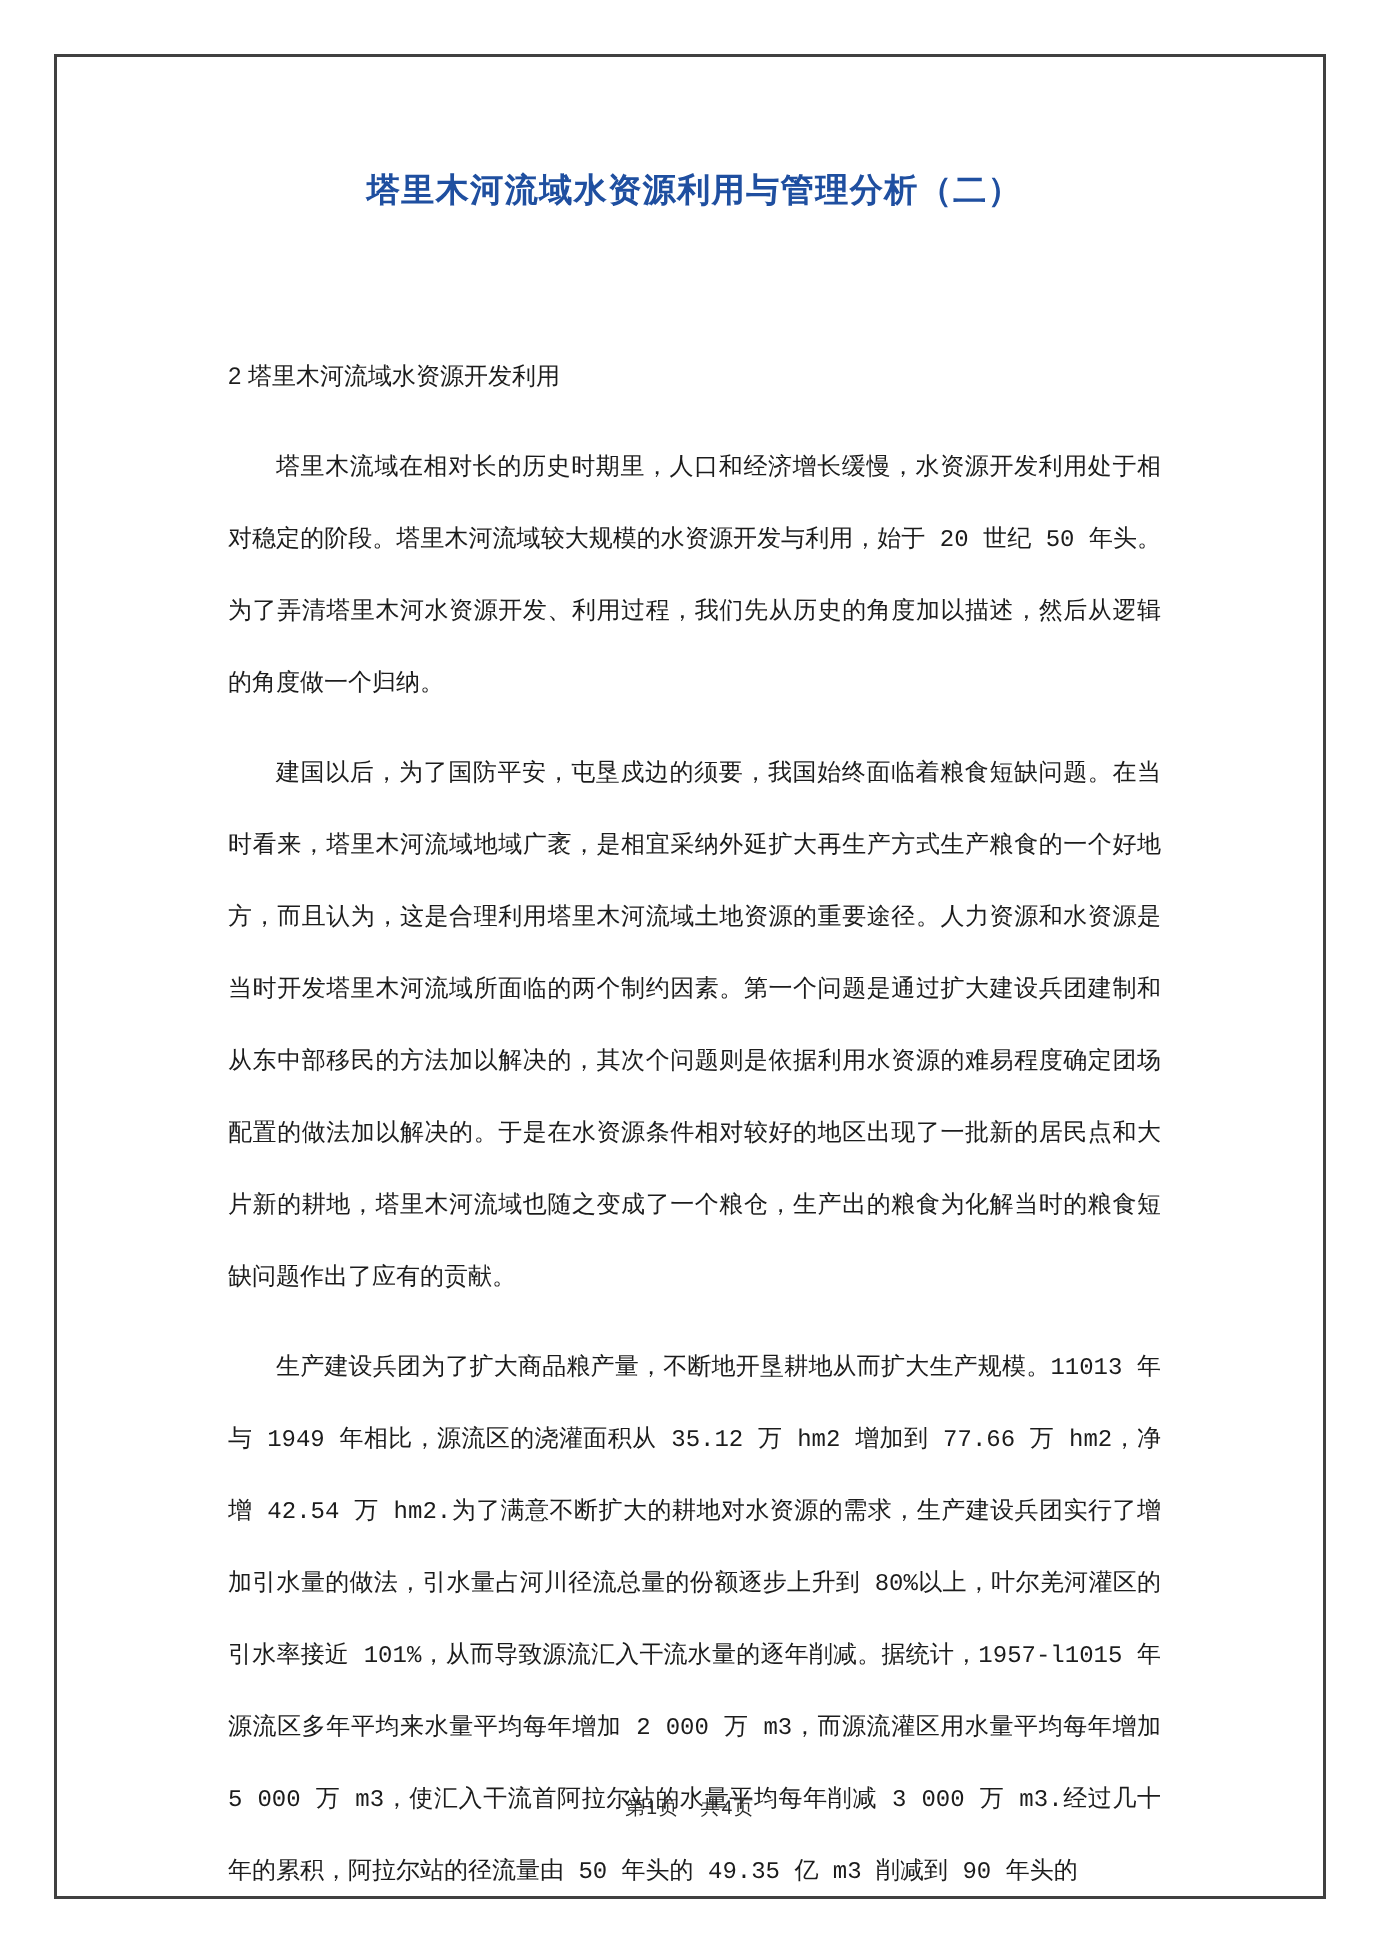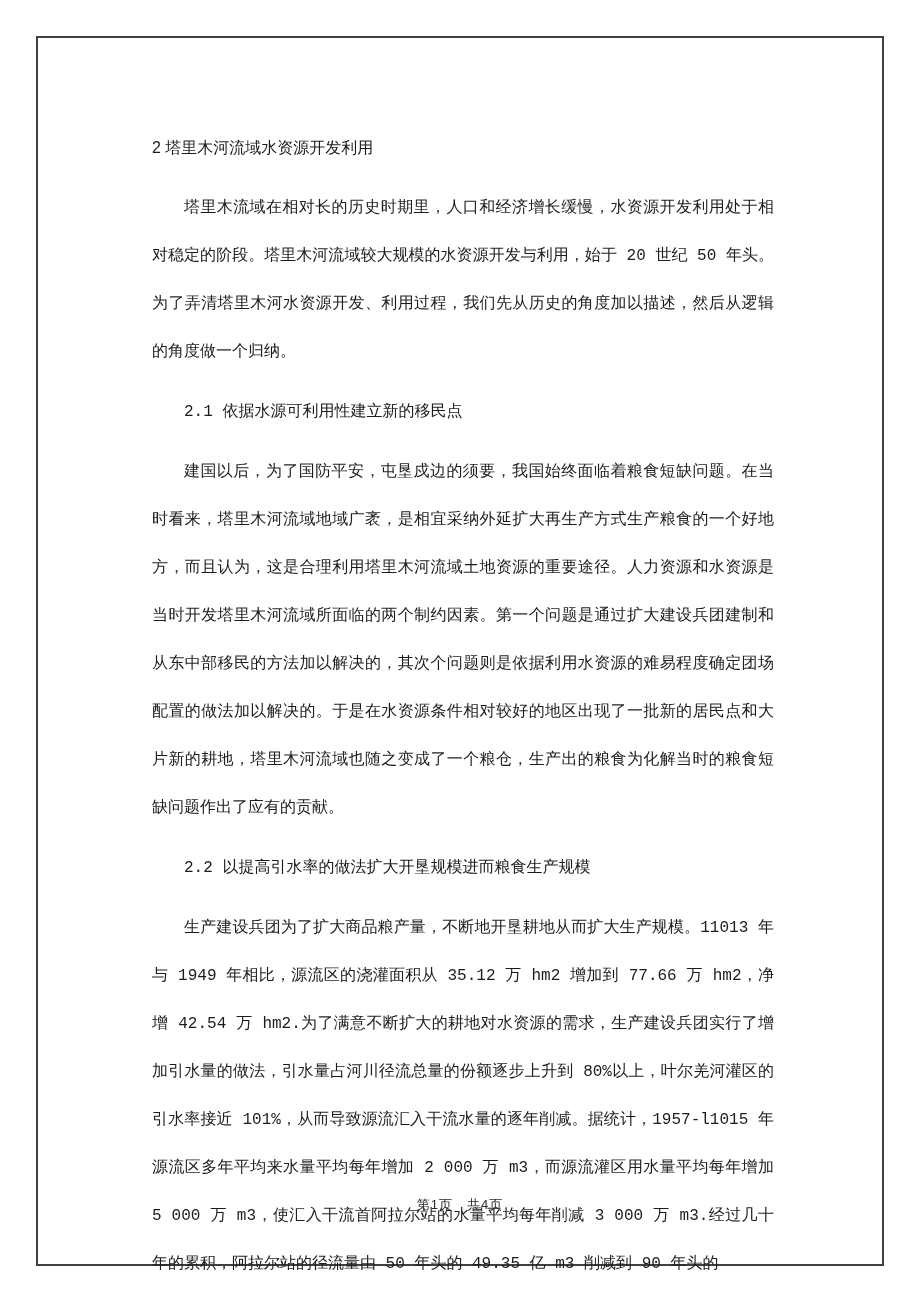--- a/index.html
+++ b/index.html
@@ -61,23 +61,22 @@
     color: #2a2a2a;
     letter-spacing: 1px;
   }
 </style>
 </head>
 <body>
 
 <div class="page-border"></div>
 
 <div class="doc">
+  <h1 class="doc-title" style="color: rgb(31, 79, 160);">塔里木河流域水资源利用与管理分析（二）</h1>
   <div id="blocks">
       <p class="block">2 塔里木河流域水资源开发利用</p>
       <p class="block indent">塔里木流域在相对长的历史时期里，人口和经济增长缓慢，水资源开发利用处于相对稳定的阶段。塔里木河流域较大规模的水资源开发与利用，始于 20 世纪 50 年头。为了弄清塔里木河水资源开发、利用过程，我们先从历史的角度加以描述，然后从逻辑的角度做一个归纳。</p>
-      <p class="block indent">2.1 依据水源可利用性建立新的移民点</p>
       <p class="block indent">建国以后，为了国防平安，屯垦戍边的须要，我国始终面临着粮食短缺问题。在当时看来，塔里木河流域地域广袤，是相宜采纳外延扩大再生产方式生产粮食的一个好地方，而且认为，这是合理利用塔里木河流域土地资源的重要途径。人力资源和水资源是当时开发塔里木河流域所面临的两个制约因素。第一个问题是通过扩大建设兵团建制和从东中部移民的方法加以解决的，其次个问题则是依据利用水资源的难易程度确定团场配置的做法加以解决的。于是在水资源条件相对较好的地区出现了一批新的居民点和大片新的耕地，塔里木河流域也随之变成了一个粮仓，生产出的粮食为化解当时的粮食短缺问题作出了应有的贡献。</p>
-      <p class="block indent">2.2 以提高引水率的做法扩大开垦规模进而粮食生产规模</p>
       <p class="block indent">生产建设兵团为了扩大商品粮产量，不断地开垦耕地从而扩大生产规模。11013 年与 1949 年相比，源流区的浇灌面积从 35.12 万 hm2 增加到 77.66 万 hm2，净增 42.54 万 hm2.为了满意不断扩大的耕地对水资源的需求，生产建设兵团实行了增加引水量的做法，引水量占河川径流总量的份额逐步上升到 80%以上，叶尔羌河灌区的引水率接近 101%，从而导致源流汇入干流水量的逐年削减。据统计，1957-l1015 年源流区多年平均来水量平均每年增加 2 000 万 m3，而源流灌区用水量平均每年增加 5 000 万 m3，使汇入干流首阿拉尔站的水量平均每年削减 3 000 万 m3.经过几十年的累积，阿拉尔站的径流量由 50 年头的 49.35 亿 m3 削减到 90 年头的</p>
     </div>
 </div>
 
 <div class="page-footer">第1页　共4页</div>
 
 </body></html>

